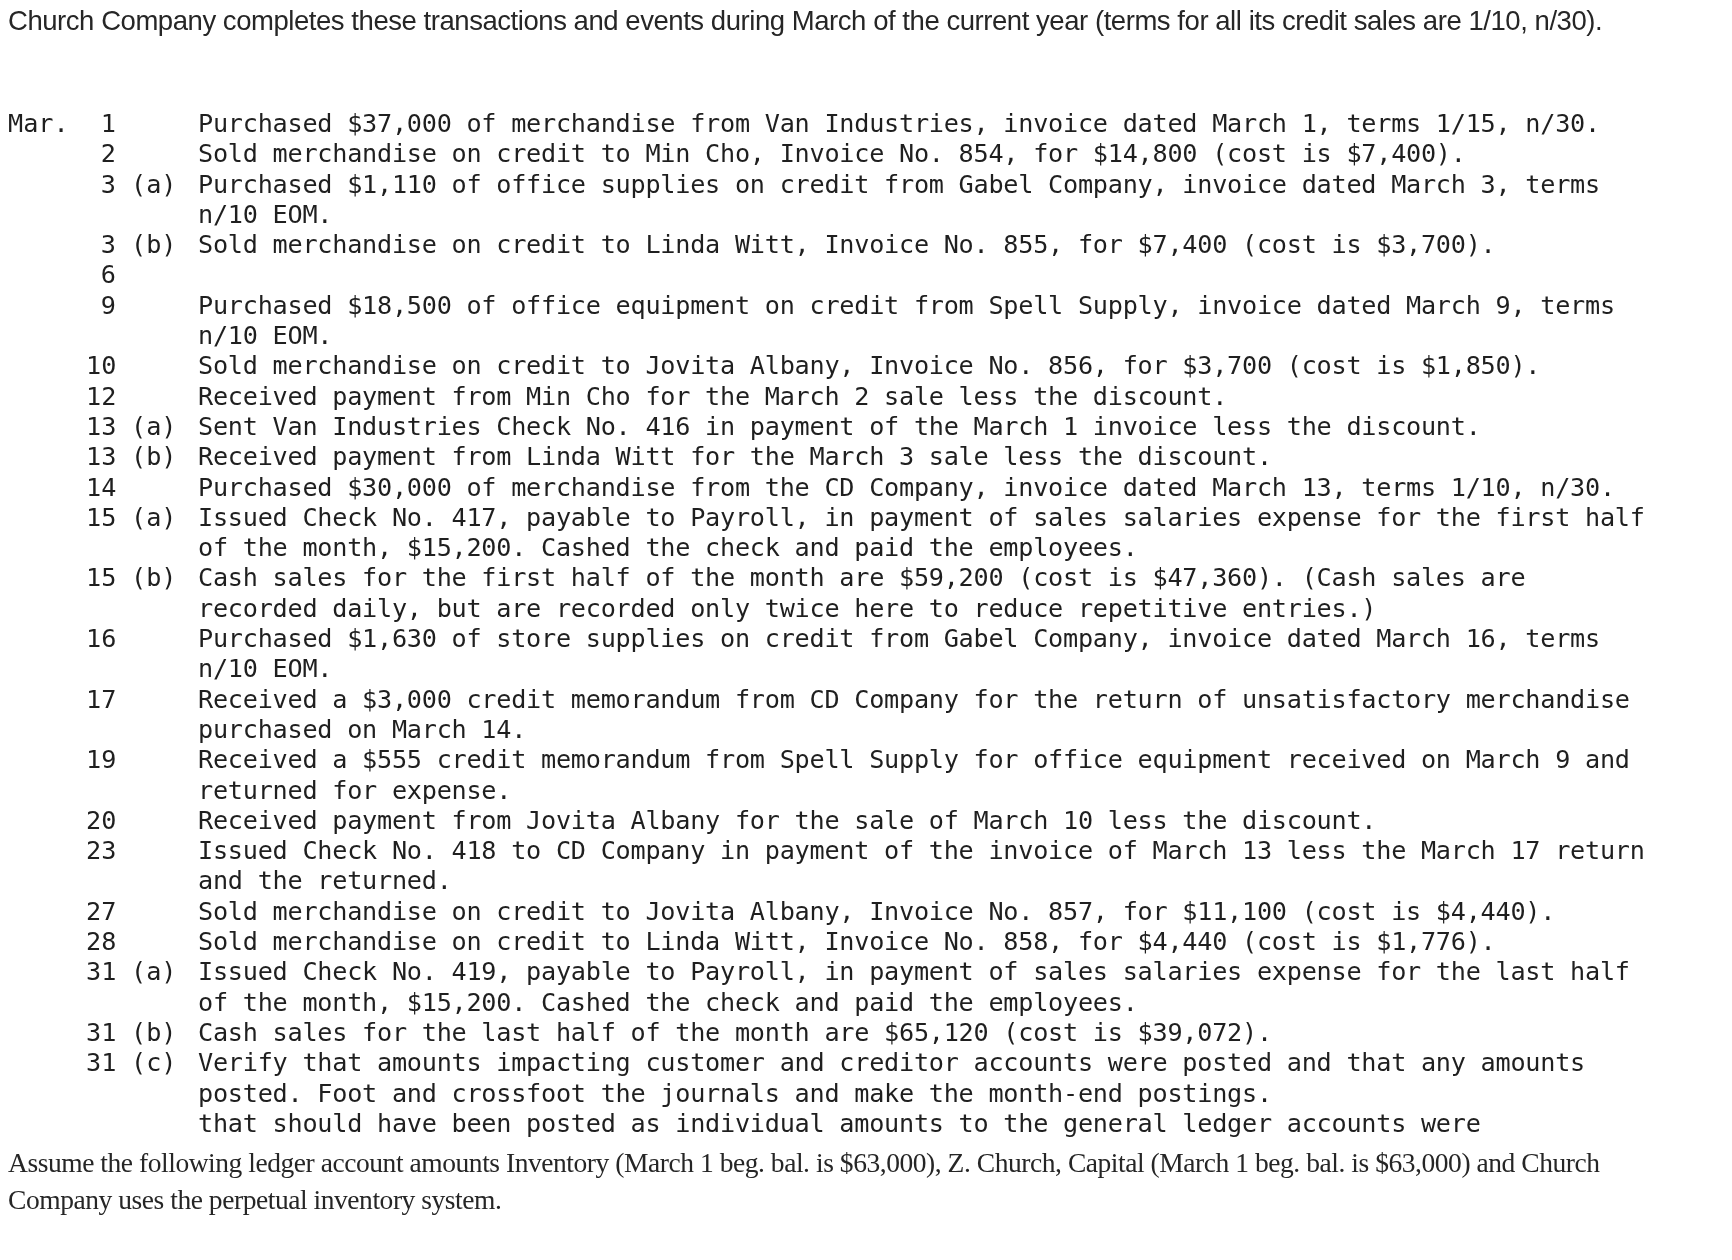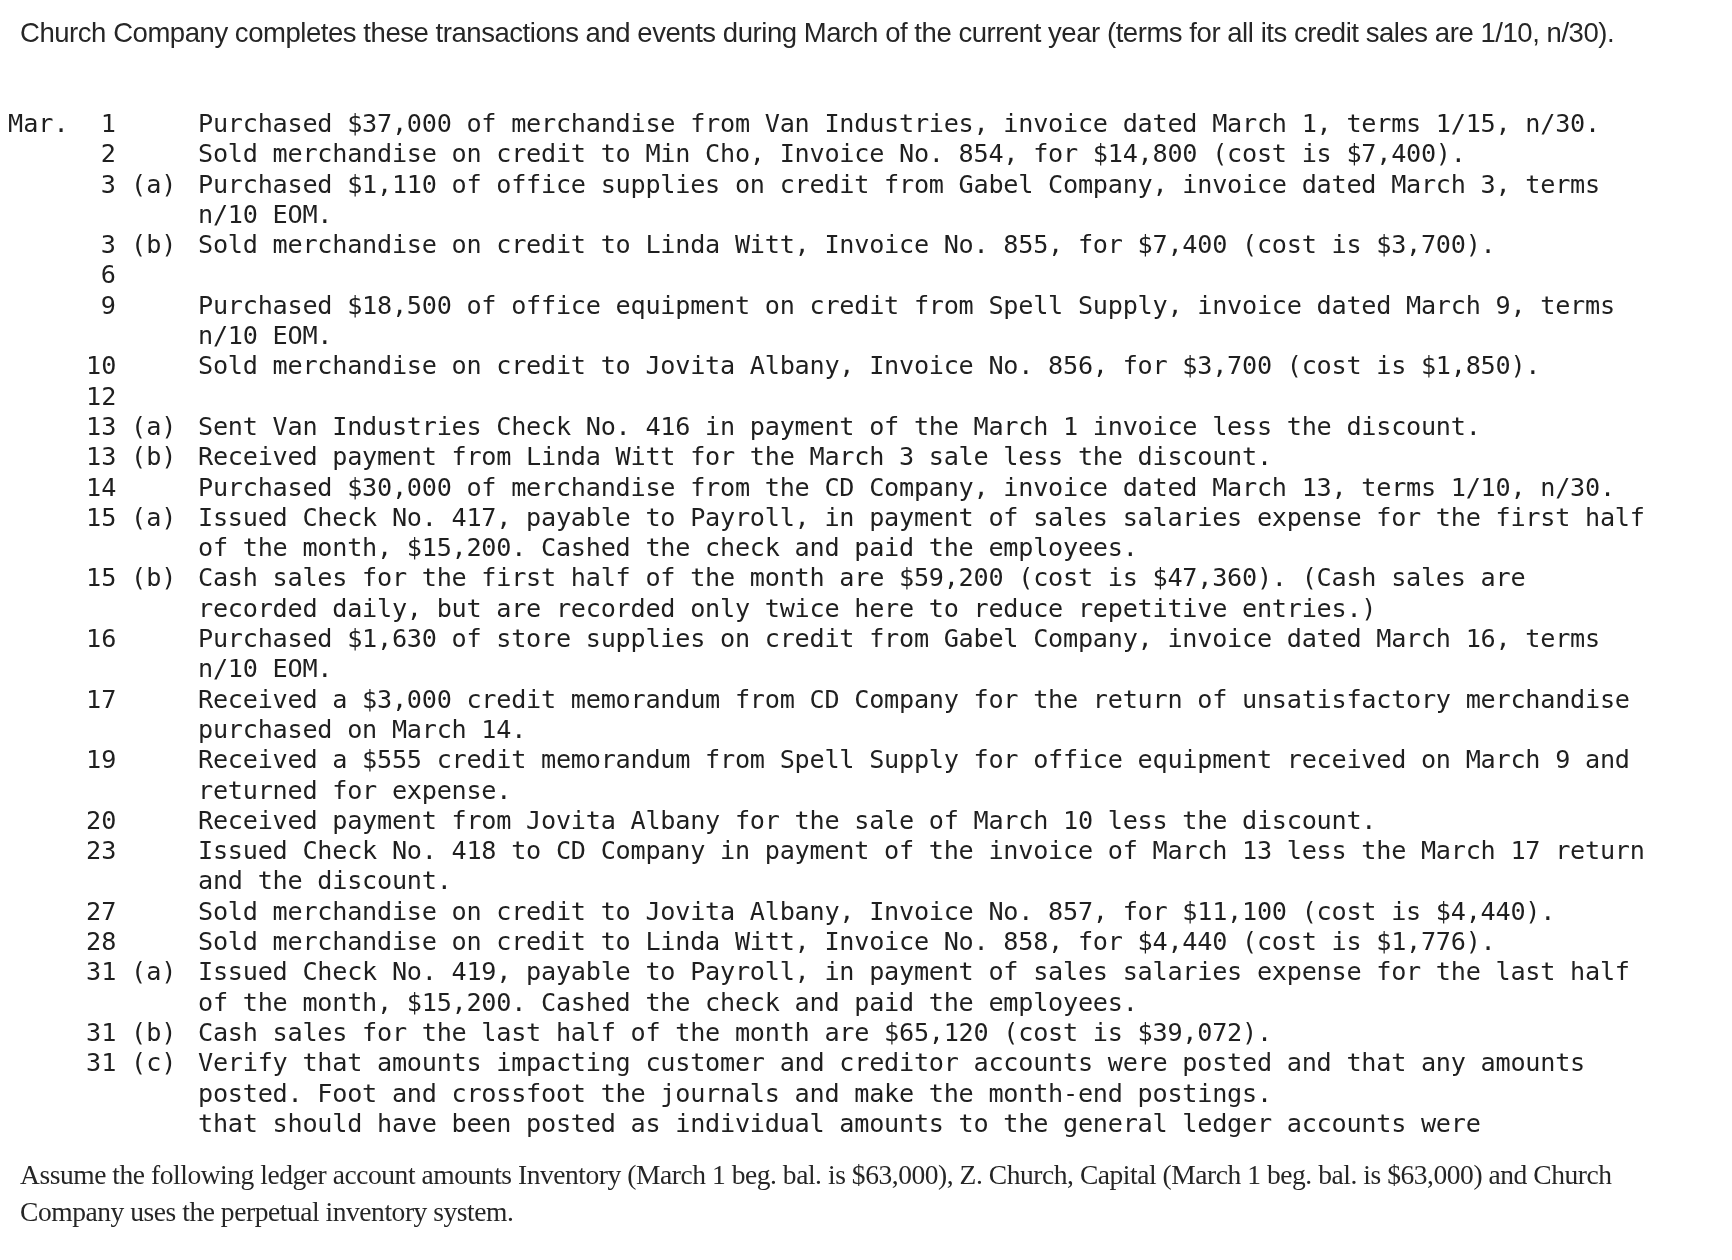--- a/index.html
+++ b/index.html
@@ -16,21 +16,21 @@
     }
     .intro, .outro {
       position: absolute;
       left: 8px;
       width: 1700px;
       font-family: "Liberation Sans", sans-serif;
       font-size: 27.5px;
       line-height: 37px;
       letter-spacing: -0.45px;
       color: #262626;
-      margin: 12px;
+      margin: 0;
     }
     .intro { top: 2px; }
     .outro { top: 1144px; font-family: Liberation Serif, serif; }
 
     .txn-list {
       position: absolute;
       top: 109px;
       left: 8px;
       width: 1724px;
       font-family: "DejaVu Sans Mono", monospace;
@@ -110,20 +110,21 @@
     <span class="txn-desc"><div>Purchased $18,500 of office equipment on credit from Spell Supply, invoice dated March 9, terms</div><div>n/10 EOM.</div></span>
   </li>
     <li class="txn">
     <span class="txn-month"></span>
     <span class="txn-date"><span class="day">10</span><span class="sub"></span></span>
     <span class="txn-desc"><div>Sold merchandise on credit to Jovita Albany, Invoice No. 856, for $3,700 (cost is $1,850).</div></span>
   </li>
     <li class="txn">
     <span class="txn-month"></span>
     <span class="txn-date"><span class="day">12</span><span class="sub"></span></span>
+    <span class="txn-desc"><div>Received payment from Min Cho for the March 2 sale less the discount.</div></span>
   </li>
     <li class="txn">
     <span class="txn-month"></span>
     <span class="txn-date"><span class="day">13</span><span class="sub">(a)</span></span>
     <span class="txn-desc"><div>Sent Van Industries Check No. 416 in payment of the March 1 invoice less the discount.</div></span>
   </li>
     <li class="txn">
     <span class="txn-month"></span>
     <span class="txn-date"><span class="day">13</span><span class="sub">(b)</span></span>
     <span class="txn-desc"><div>Received payment from Linda Witt for the March 3 sale less the discount.</div></span>
@@ -159,21 +160,21 @@
     <span class="txn-desc"><div>Received a $555 credit memorandum from Spell Supply for office equipment received on March 9 and</div><div>returned for expense.</div></span>
   </li>
     <li class="txn">
     <span class="txn-month"></span>
     <span class="txn-date"><span class="day">20</span><span class="sub"></span></span>
     <span class="txn-desc"><div>Received payment from Jovita Albany for the sale of March 10 less the discount.</div></span>
   </li>
     <li class="txn">
     <span class="txn-month"></span>
     <span class="txn-date"><span class="day">23</span><span class="sub"></span></span>
-    <span class="txn-desc"><div>Issued Check No. 418 to CD Company in payment of the invoice of March 13 less the March 17 return</div><div>and the discount.</div></span>
+    <span class="txn-desc"><div>Issued Check No. 418 to CD Company in payment of the invoice of March 13 less the March 17 return</div><div>and the returned.</div></span>
   </li>
     <li class="txn">
     <span class="txn-month"></span>
     <span class="txn-date"><span class="day">27</span><span class="sub"></span></span>
     <span class="txn-desc"><div>Sold merchandise on credit to Jovita Albany, Invoice No. 857, for $11,100 (cost is $4,440).</div></span>
   </li>
     <li class="txn">
     <span class="txn-month"></span>
     <span class="txn-date"><span class="day">28</span><span class="sub"></span></span>
     <span class="txn-desc"><div>Sold merchandise on credit to Linda Witt, Invoice No. 858, for $4,440 (cost is $1,776).</div></span>

